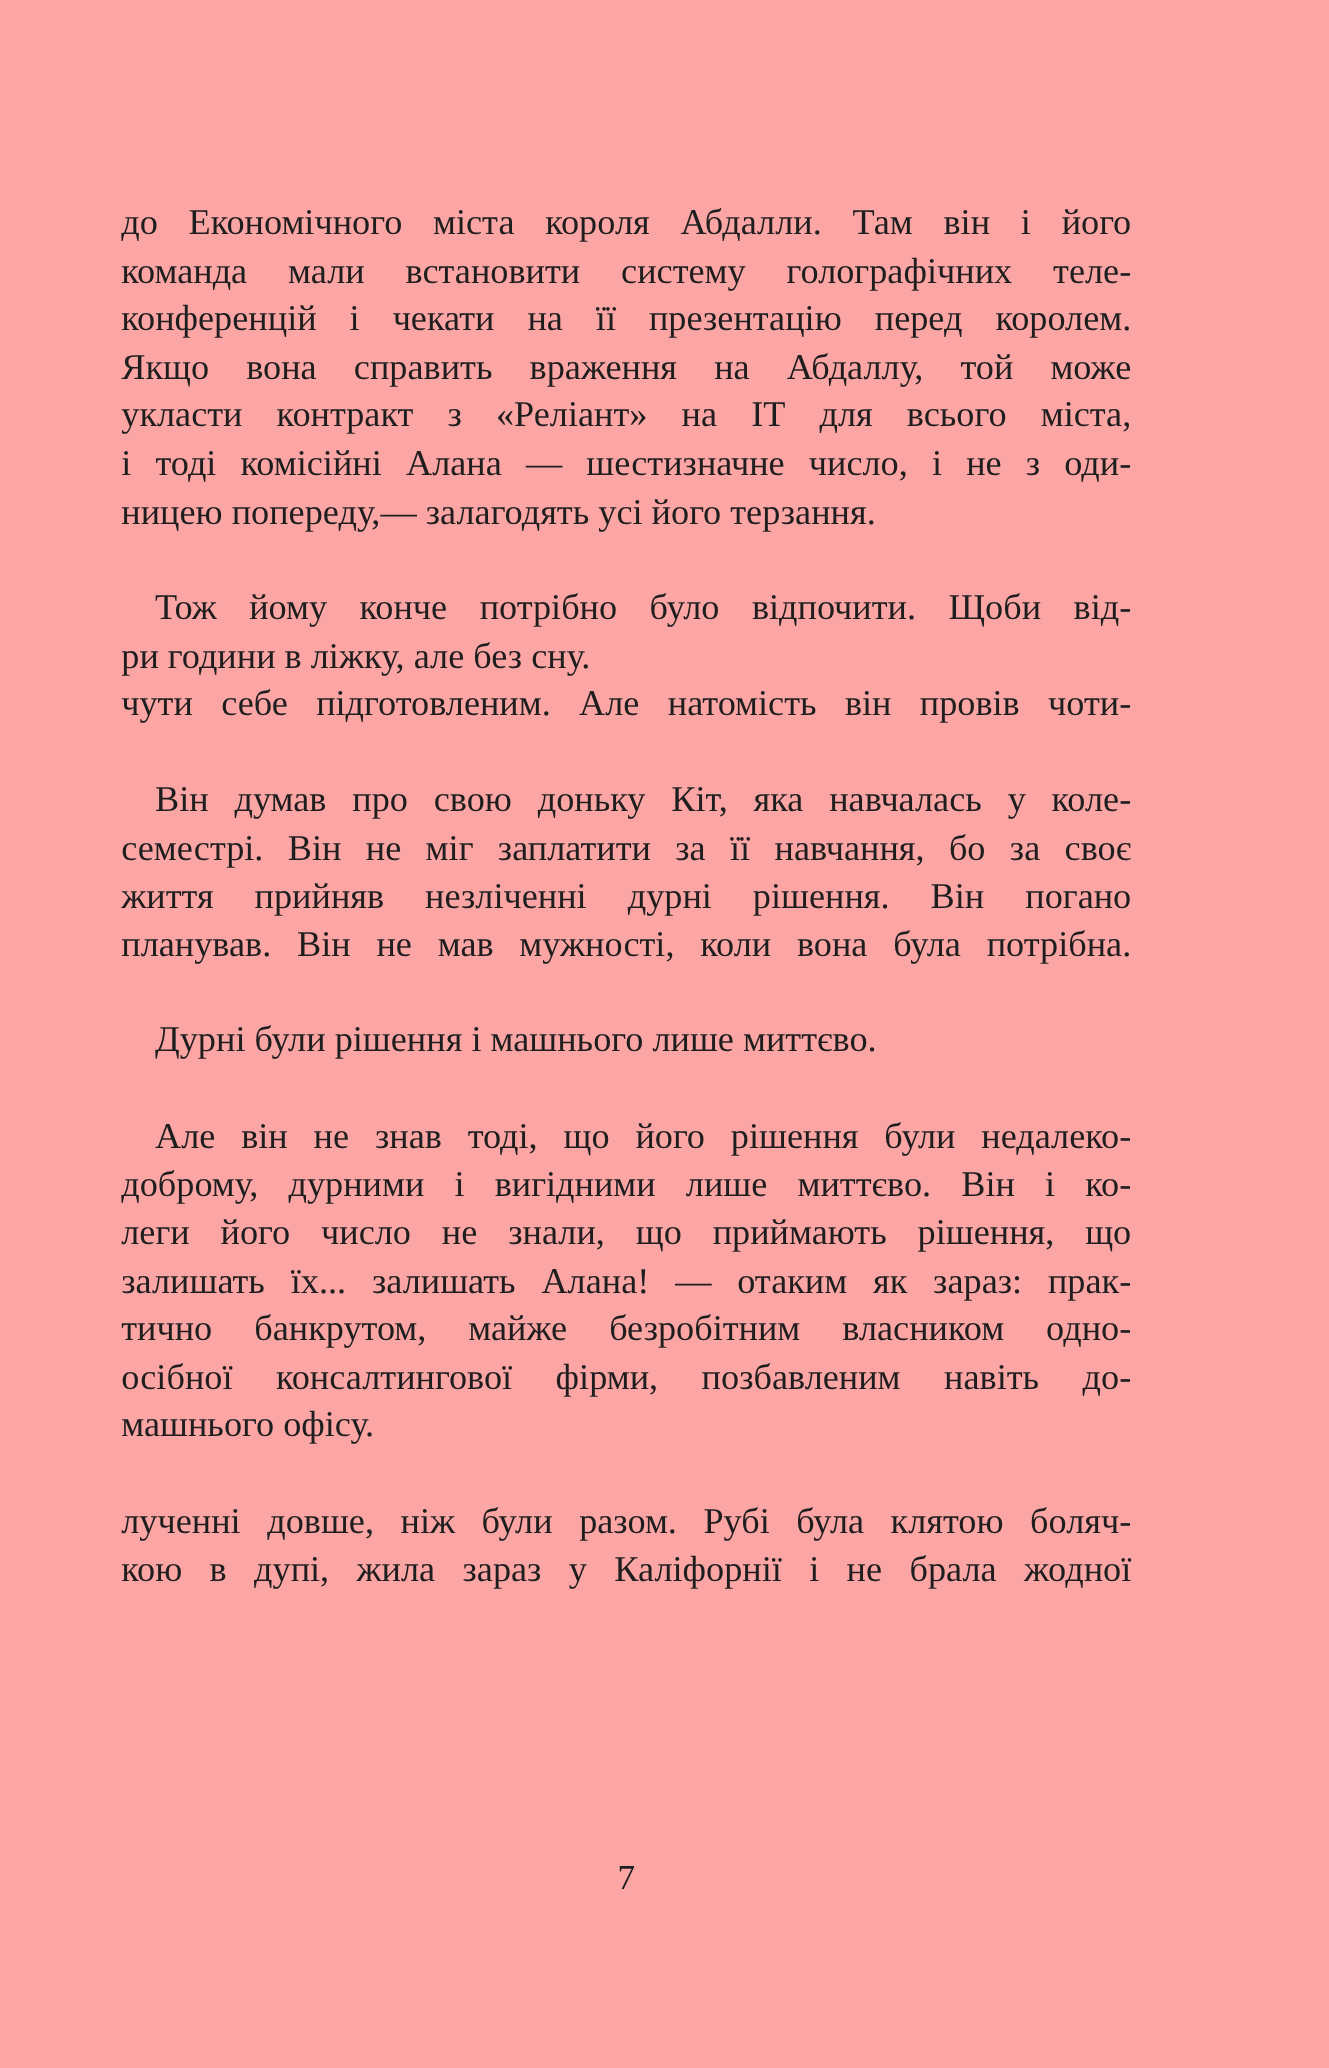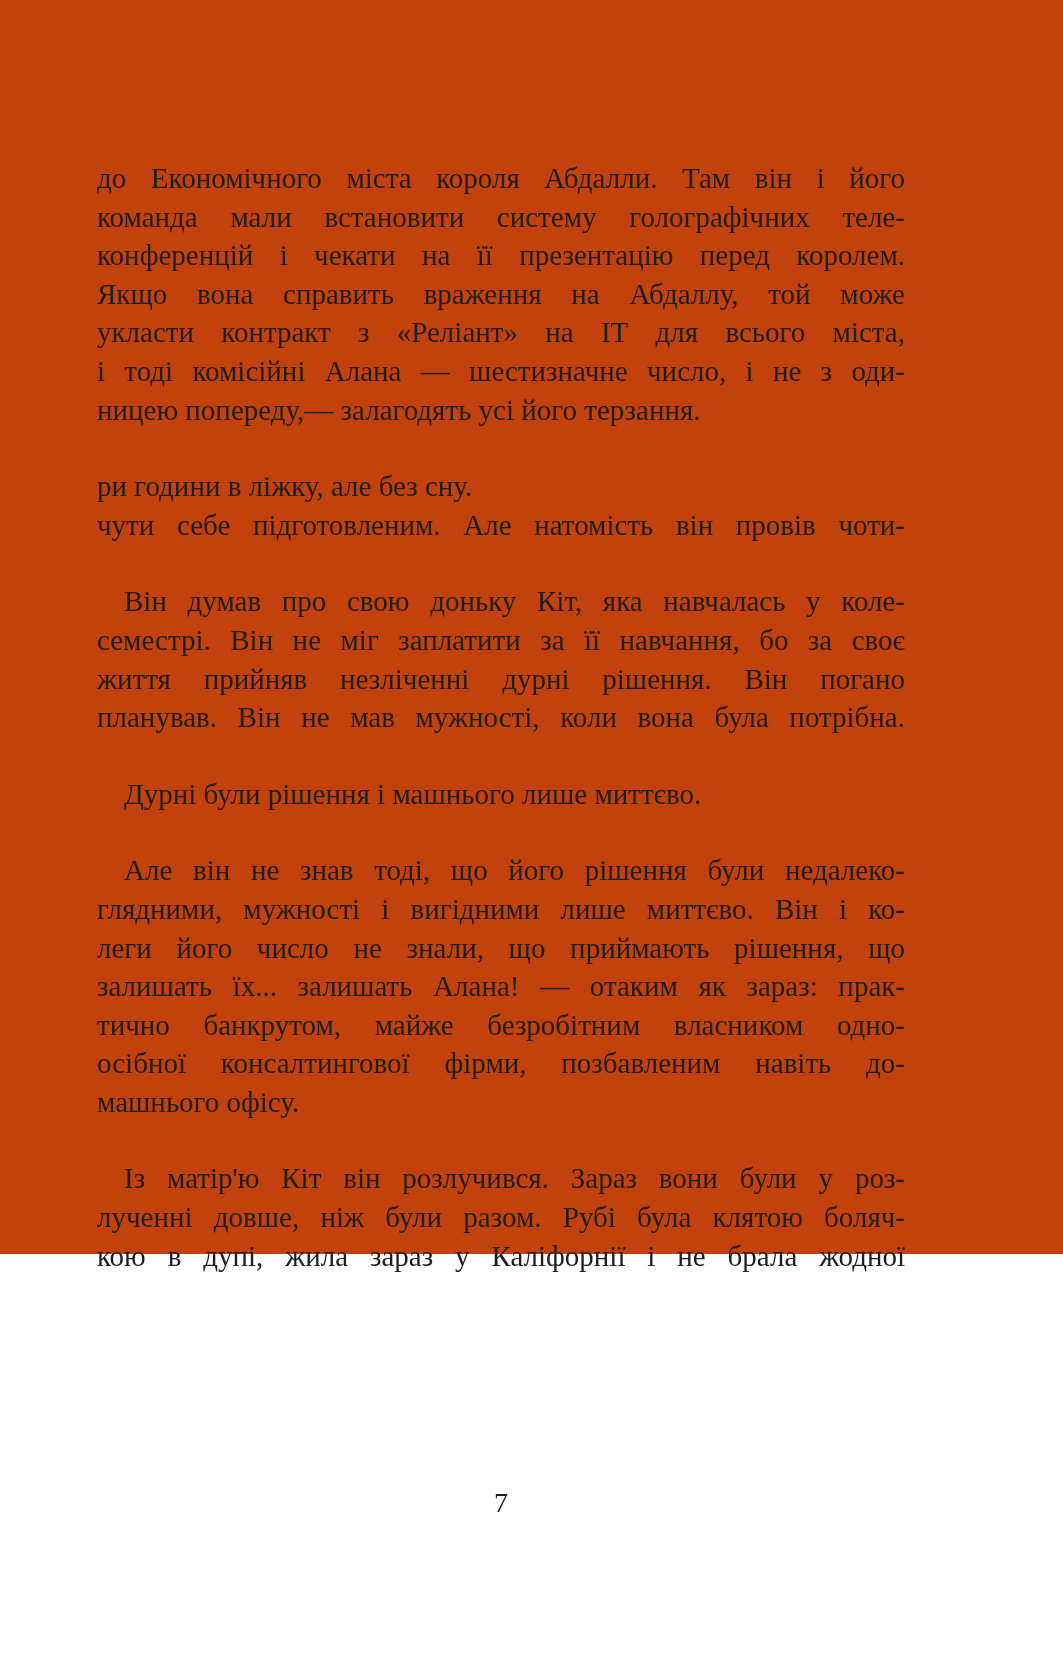--- a/index.html
+++ b/index.html
@@ -6,22 +6,22 @@
     margin: 0;
     padding: 0;
     width: 1063px;
     height: 1654px;
     background: #ffffff;
     overflow: hidden;
   }
   .book-page {
     position: relative;
     width: 1063px;
-    height: 1254px;
-    background: #c2410c;
+    height: 1654px;
+    background: #fca5a5;
     font-family: "Liberation Serif", "DejaVu Serif", serif;
     color: #1e1e1e;
   }
   .text-block {
     position: absolute;
     top: 159px;
     left: 97px;
     width: 808px;
     font-size: 29px;
     line-height: 38.6px;
@@ -58,41 +58,41 @@
       <div class="para">
         <div class="line j">до Економічного міста короля Абдалли. Там він і його</div>
         <div class="line j">команда мали встановити систему голографічних теле-</div>
         <div class="line j">конференцій і чекати на її презентацію перед королем.</div>
         <div class="line j">Якщо вона справить враження на Абдаллу, той може</div>
         <div class="line j">укласти контракт з «Реліант» на ІТ для всього міста,</div>
         <div class="line j">і тоді комісійні Алана — шестизначне число, і не з оди-</div>
         <div class="line">ницею попереду,— залагодять усі його терзання.</div>
       </div>
       <div class="para gap">
+        <div class="line j ind">Тож йому конче потрібно було відпочити. Щоби від-</div>
         <div class="line">ри години в ліжку, але без сну.</div>
         <div class="line j">чути себе підготовленим. Але натомість він провів чоти-</div>
       </div>
       <div class="para gap">
         <div class="line j ind">Він думав про свою доньку Кіт, яка навчалась у коле-</div>
         <div class="line j">семестрі. Він не міг заплатити за її навчання, бо за своє</div>
         <div class="line j">життя прийняв незліченні дурні рішення. Він погано</div>
         <div class="line j">планував. Він не мав мужності, коли вона була потрібна.</div>
       </div>
       <div class="para gap">
         <div class="line ind">Дурні були рішення і машнього лише миттєво.</div>
       </div>
       <div class="para gap">
         <div class="line j ind">Але він не знав тоді, що його рішення були недалеко-</div>
-        <div class="line j">глядними, мужності і вигідними лише миттєво. Він і ко-</div>
+        <div class="line j">доброму, дурними і вигідними лише миттєво. Він і ко-</div>
         <div class="line j">леги його число не знали, що приймають рішення, що</div>
         <div class="line j">залишать їх... залишать Алана! — отаким як зараз: прак-</div>
         <div class="line j">тично банкрутом, майже безробітним власником одно-</div>
         <div class="line j">осібної консалтингової фірми, позбавленим навіть до-</div>
         <div class="line">машнього офісу.</div>
       </div>
       <div class="para gap">
-        <div class="line j ind">Із матір'ю Кіт він розлучився. Зараз вони були у роз-</div>
         <div class="line j">лученні довше, ніж були разом. Рубі була клятою боляч-</div>
         <div class="line j">кою в дупі, жила зараз у Каліфорнії і не брала жодної</div>
       </div>
     </div>
   <div class="page-number">7</div>
 </div>
 
 </body></html>

